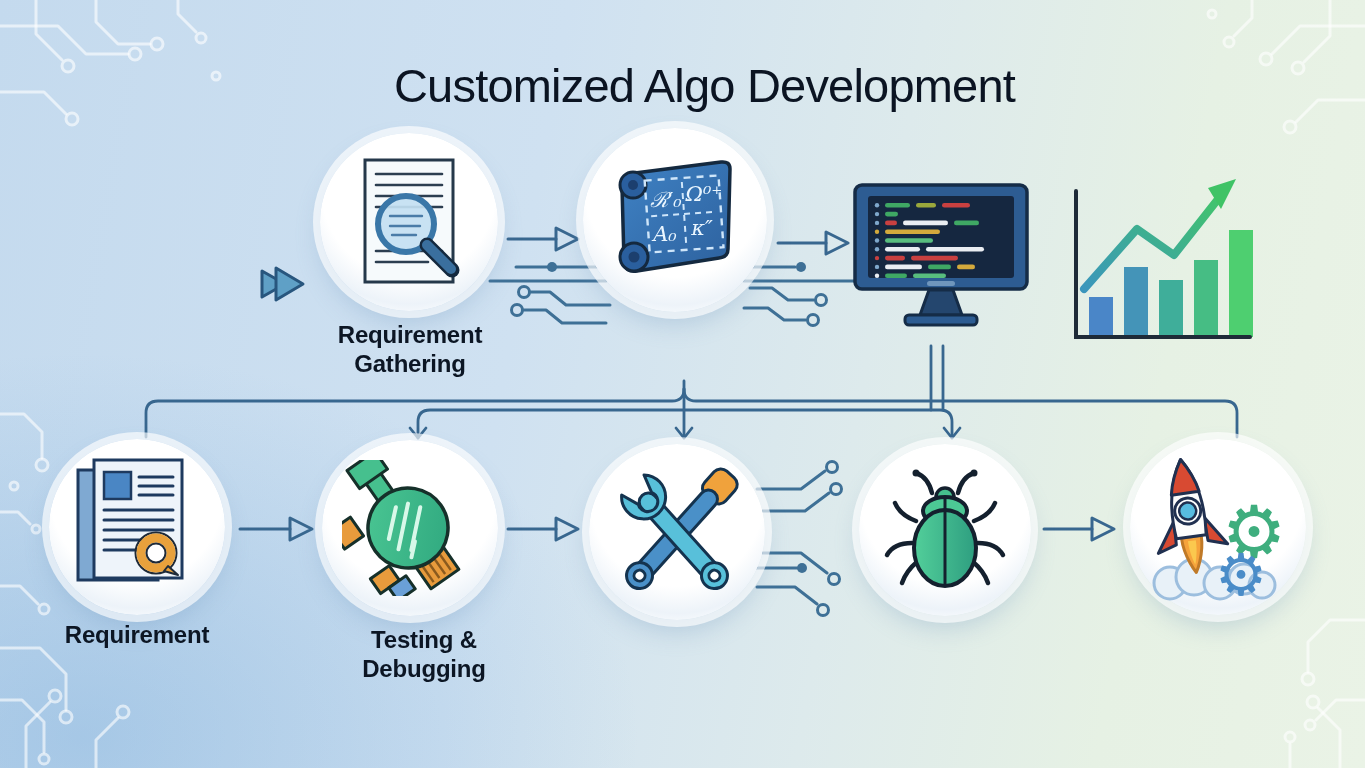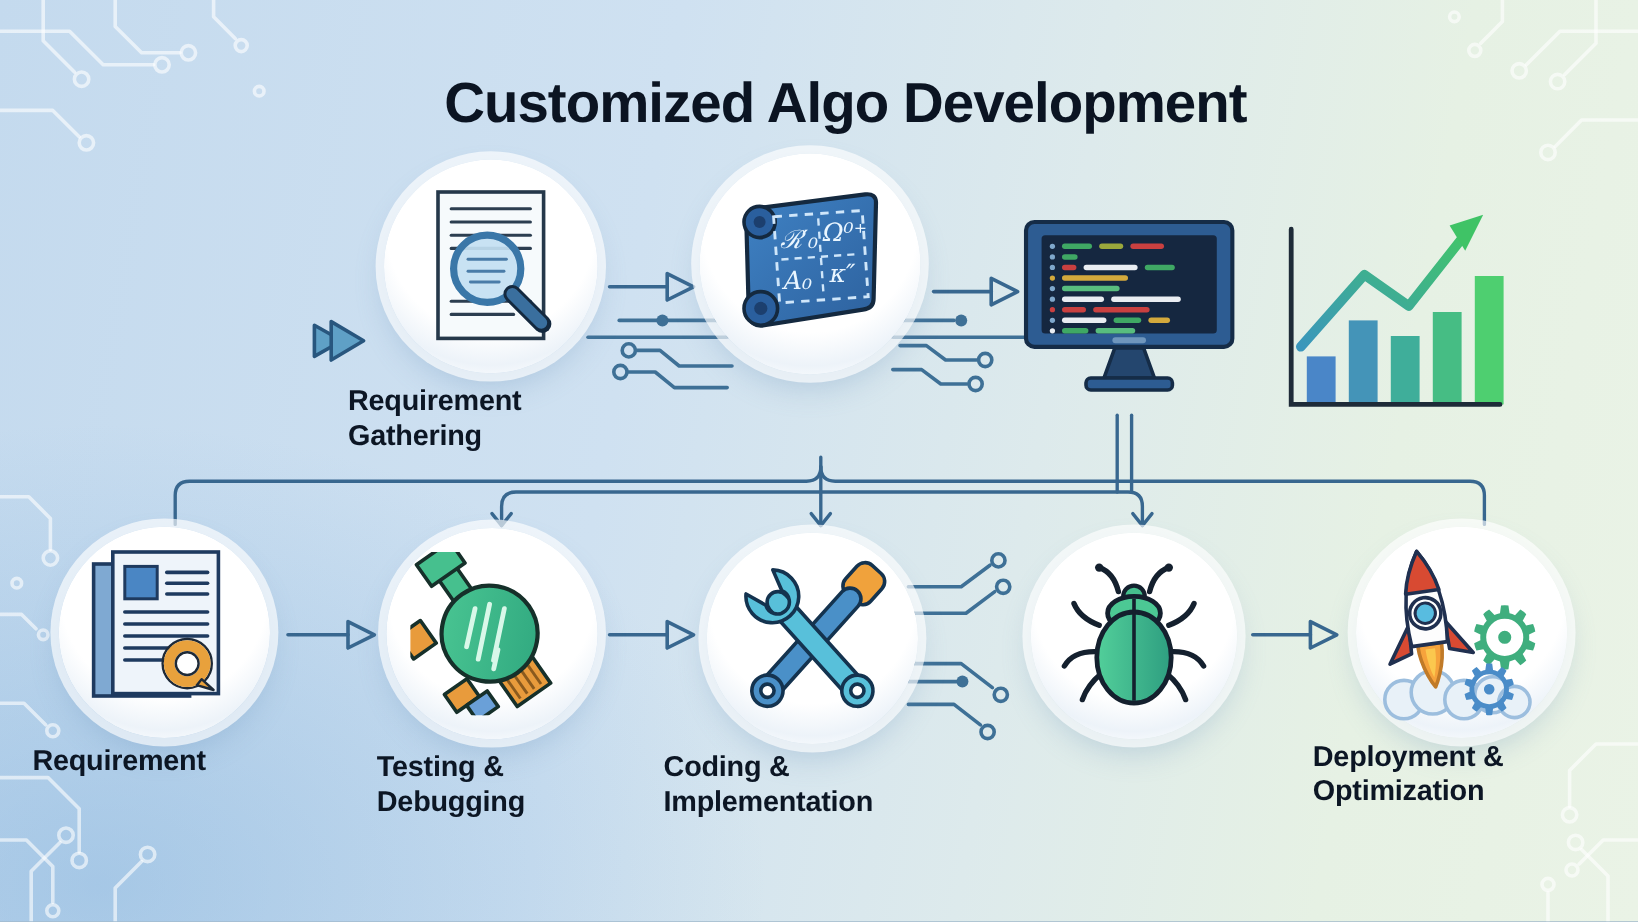--- a/index.html
+++ b/index.html
@@ -12,27 +12,27 @@
   }
   #bg{position:absolute;left:0;top:0;z-index:1;}
   .circle{
     position:absolute;border-radius:50%;z-index:2;
     background:radial-gradient(circle at 50% 32%, #ffffff 58%, #edf3f9 76%, #fdfeff 88%);
     box-shadow:0 0 0 7px rgba(255,255,255,.65), 0 12px 24px rgba(105,145,185,.30);
     display:flex;align-items:center;justify-content:center;
   }
   .panel{position:absolute;z-index:2;}
   .lbl{
-    position:absolute;z-index:3;color:#0c1624;
+    position:absolute;z-index:3;text-align:center;color:#0c1624;
     font-weight:800;font-size:24px;line-height:1.2;white-space:pre-line;
     letter-spacing:-.2px;
   }
   .title{
     position:absolute;top:58px;left:0;right:0;z-index:3;text-align:center;
-    font-size:47px;font-weight:700;color:#0b1422;letter-spacing:-.8px;padding-left:44px;
+    font-size:47px;font-weight:400;color:#0b1422;letter-spacing:-.8px;padding-left:44px;
   }
 </style>
 </head>
 <body>
 
 <div id="stage">
 
   <svg id="bg" width="1365" height="768" viewBox="0 0 1365 768">
 
     <g stroke="#ffffff" stroke-opacity=".6" stroke-width="3" fill="none" stroke-linecap="round" stroke-linejoin="round">
@@ -375,18 +375,14 @@
         <circle cx="28" cy="58" r="8.5" fill="#58bce0" stroke-width="2.5"></circle>
       </g>
       <text x="112" y="106" font-size="72" text-anchor="middle" fill="#3fae7e">⚙</text>
       <text x="99" y="144" font-size="58" text-anchor="middle" fill="#4a8cc8">⚙</text>
     </svg>
   </div>
 
   <div class="lbl" style="left:27px;top:621px;width:220px">Requirement</div>
   <div class="lbl" style="left:314px;top:626px;width:220px">Testing &amp;
 Debugging</div>
-  <div class="lbl" style="left:553px;top:626px;width:248px">Coding &amp;
-Implementation</div>
-  <div class="lbl" style="left:1094px;top:617px;width:240px">Deployment &amp;
-Optimization</div>
 
 </div>
 
 </body></html>

